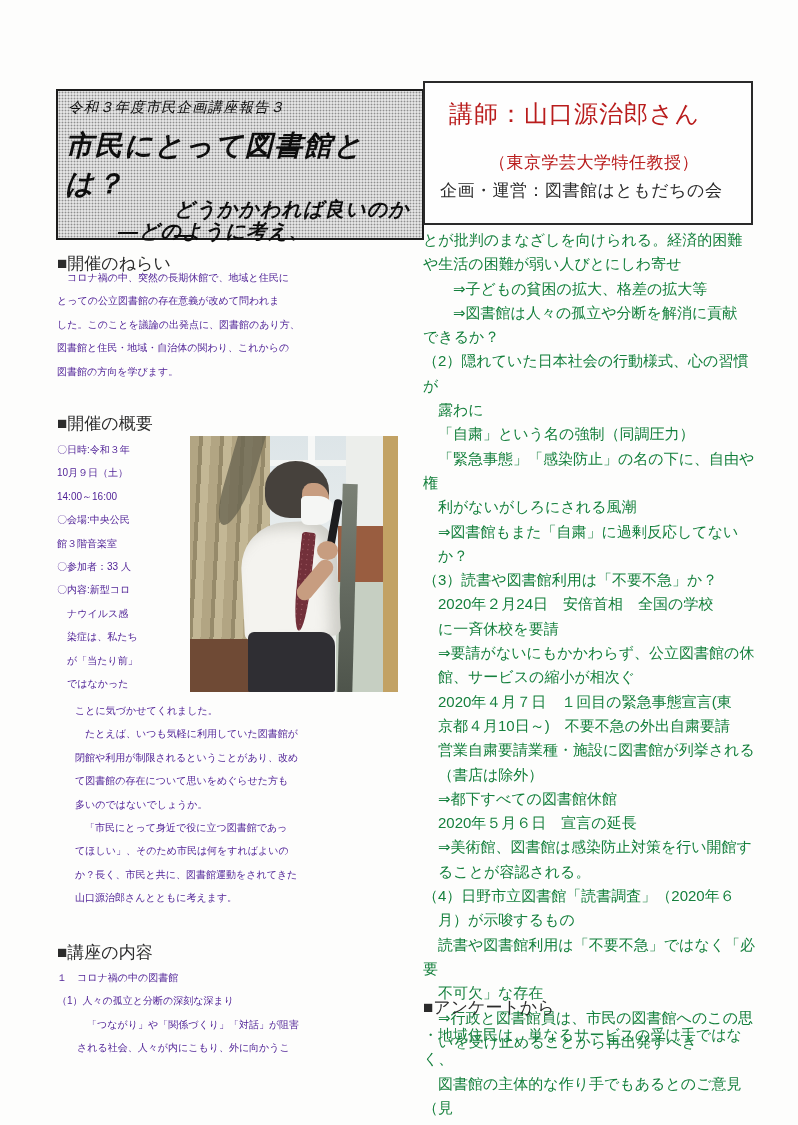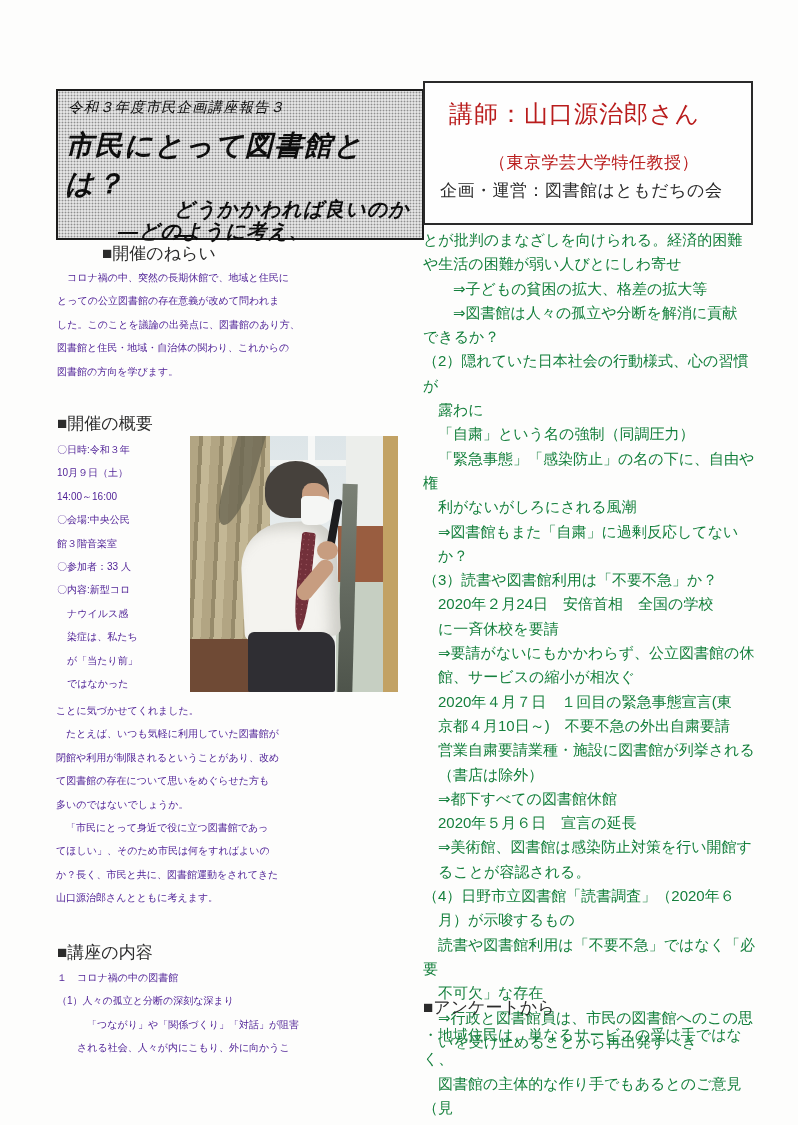--- a/index.html
+++ b/index.html
@@ -19,25 +19,25 @@
   #hdr-sub2{left:116px;top:105px;font-size:20px;font-weight:bold;letter-spacing:1px;}
 
   #hdr-right{left:423px;top:81px;width:326px;height:140px;border:2px solid #2a2a2a;background:#fefefe;}
   #hdr-lecturer{left:24px;top:15px;font-size:24px;letter-spacing:1px;color:#b91c1c;}
   #hdr-affil{left:64px;top:52px;font-size:17px;letter-spacing:0.5px;color:#b91c1c;margin-top:16px;}
   #hdr-org{left:15px;top:96px;font-size:17px;letter-spacing:0.5px;color:#2a2a2a;}
 
   
   .h{font-size:17px;color:#2b2b2b;}
   .body-txt{font-size:10px;line-height:23.4px;color:#4c1d95;}
-  #lc-aim-h{left:57px;top:242px;margin-left:45px;}
+  #lc-aim-h{left:57px;top:252px;}
   #lc-aim-b{left:57px;top:266px;width:345px;}
   #lc-ov-h{left:57px;top:412px;}
   #lc-ov-side{left:57px;top:438px;width:138px;}
-  #lc-ov-cont{left:56px;top:699px;width:345px;}
+  #lc-ov-cont{left:75px;top:699px;width:345px;}
   #lc-ct-h{left:57px;top:941px;}
   #lc-ct-b{left:57px;top:966px;width:350px;}
 
   .rc-txt{font-size:15px;line-height:24.3px;color:#15803d;}
   #rc-body{left:423px;top:228px;width:335px;}
   #rc-sv-h{left:423px;top:996px;}
   #rc-sv-b{left:423px;top:1023px;width:340px;}
 
   
   #photo{left:190px;top:436px;width:208px;height:256px;background:#eceeeb;overflow:hidden;}

